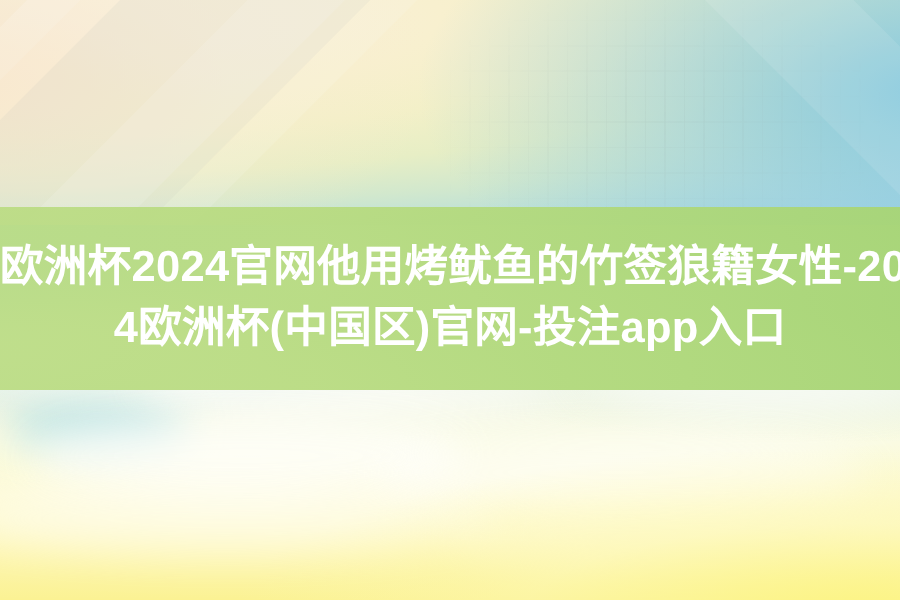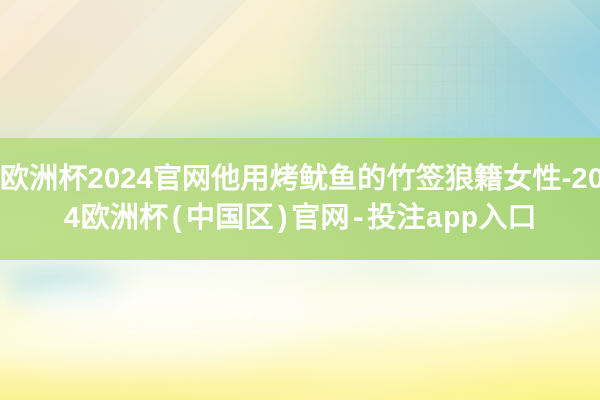--- a/index.html
+++ b/index.html
@@ -205,21 +205,21 @@
     margin: 0;
     padding: 0;
     text-align: center;
     color: #ffffff;
     font-size: 29px;
     font-weight: 700;
     line-height: 41px;
     letter-spacing: .2px;
     white-space: nowrap;
   }
-  .headline .ln2 { display: block; font-family: Liberation Mono, monospace; }
+  .headline .ln2 { display: block; }
 </style>
 </head>
 <body>
 
 <div id="banner">
 
   <div class="sky-top">
     <div class="base"></div>
     <div class="warm"></div>
     <div class="cool"></div>

